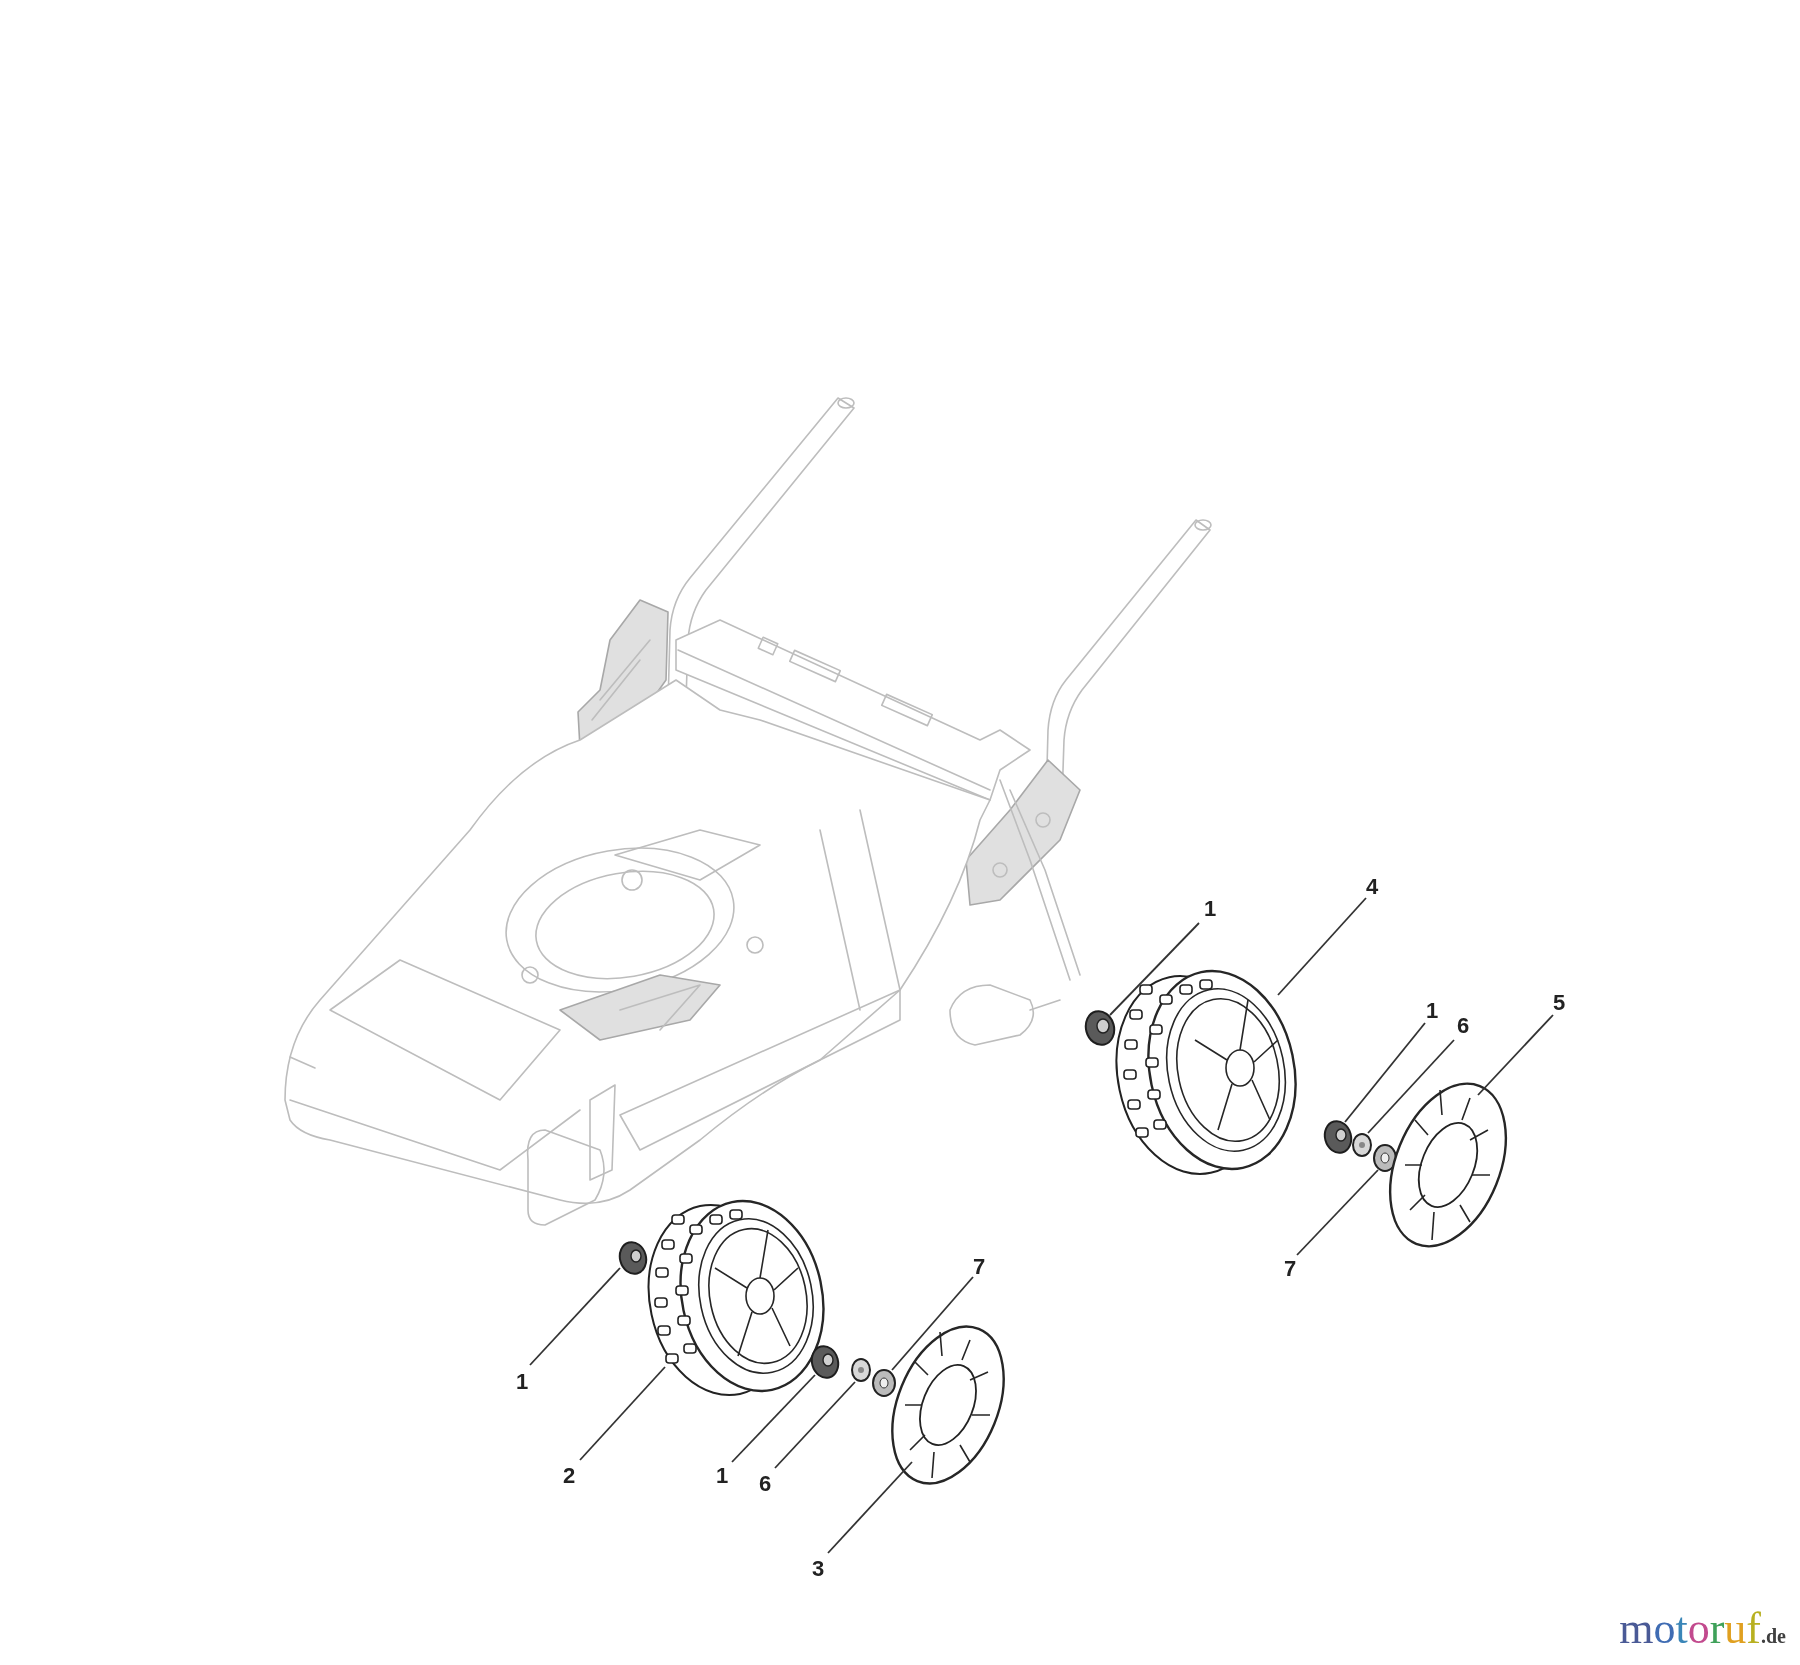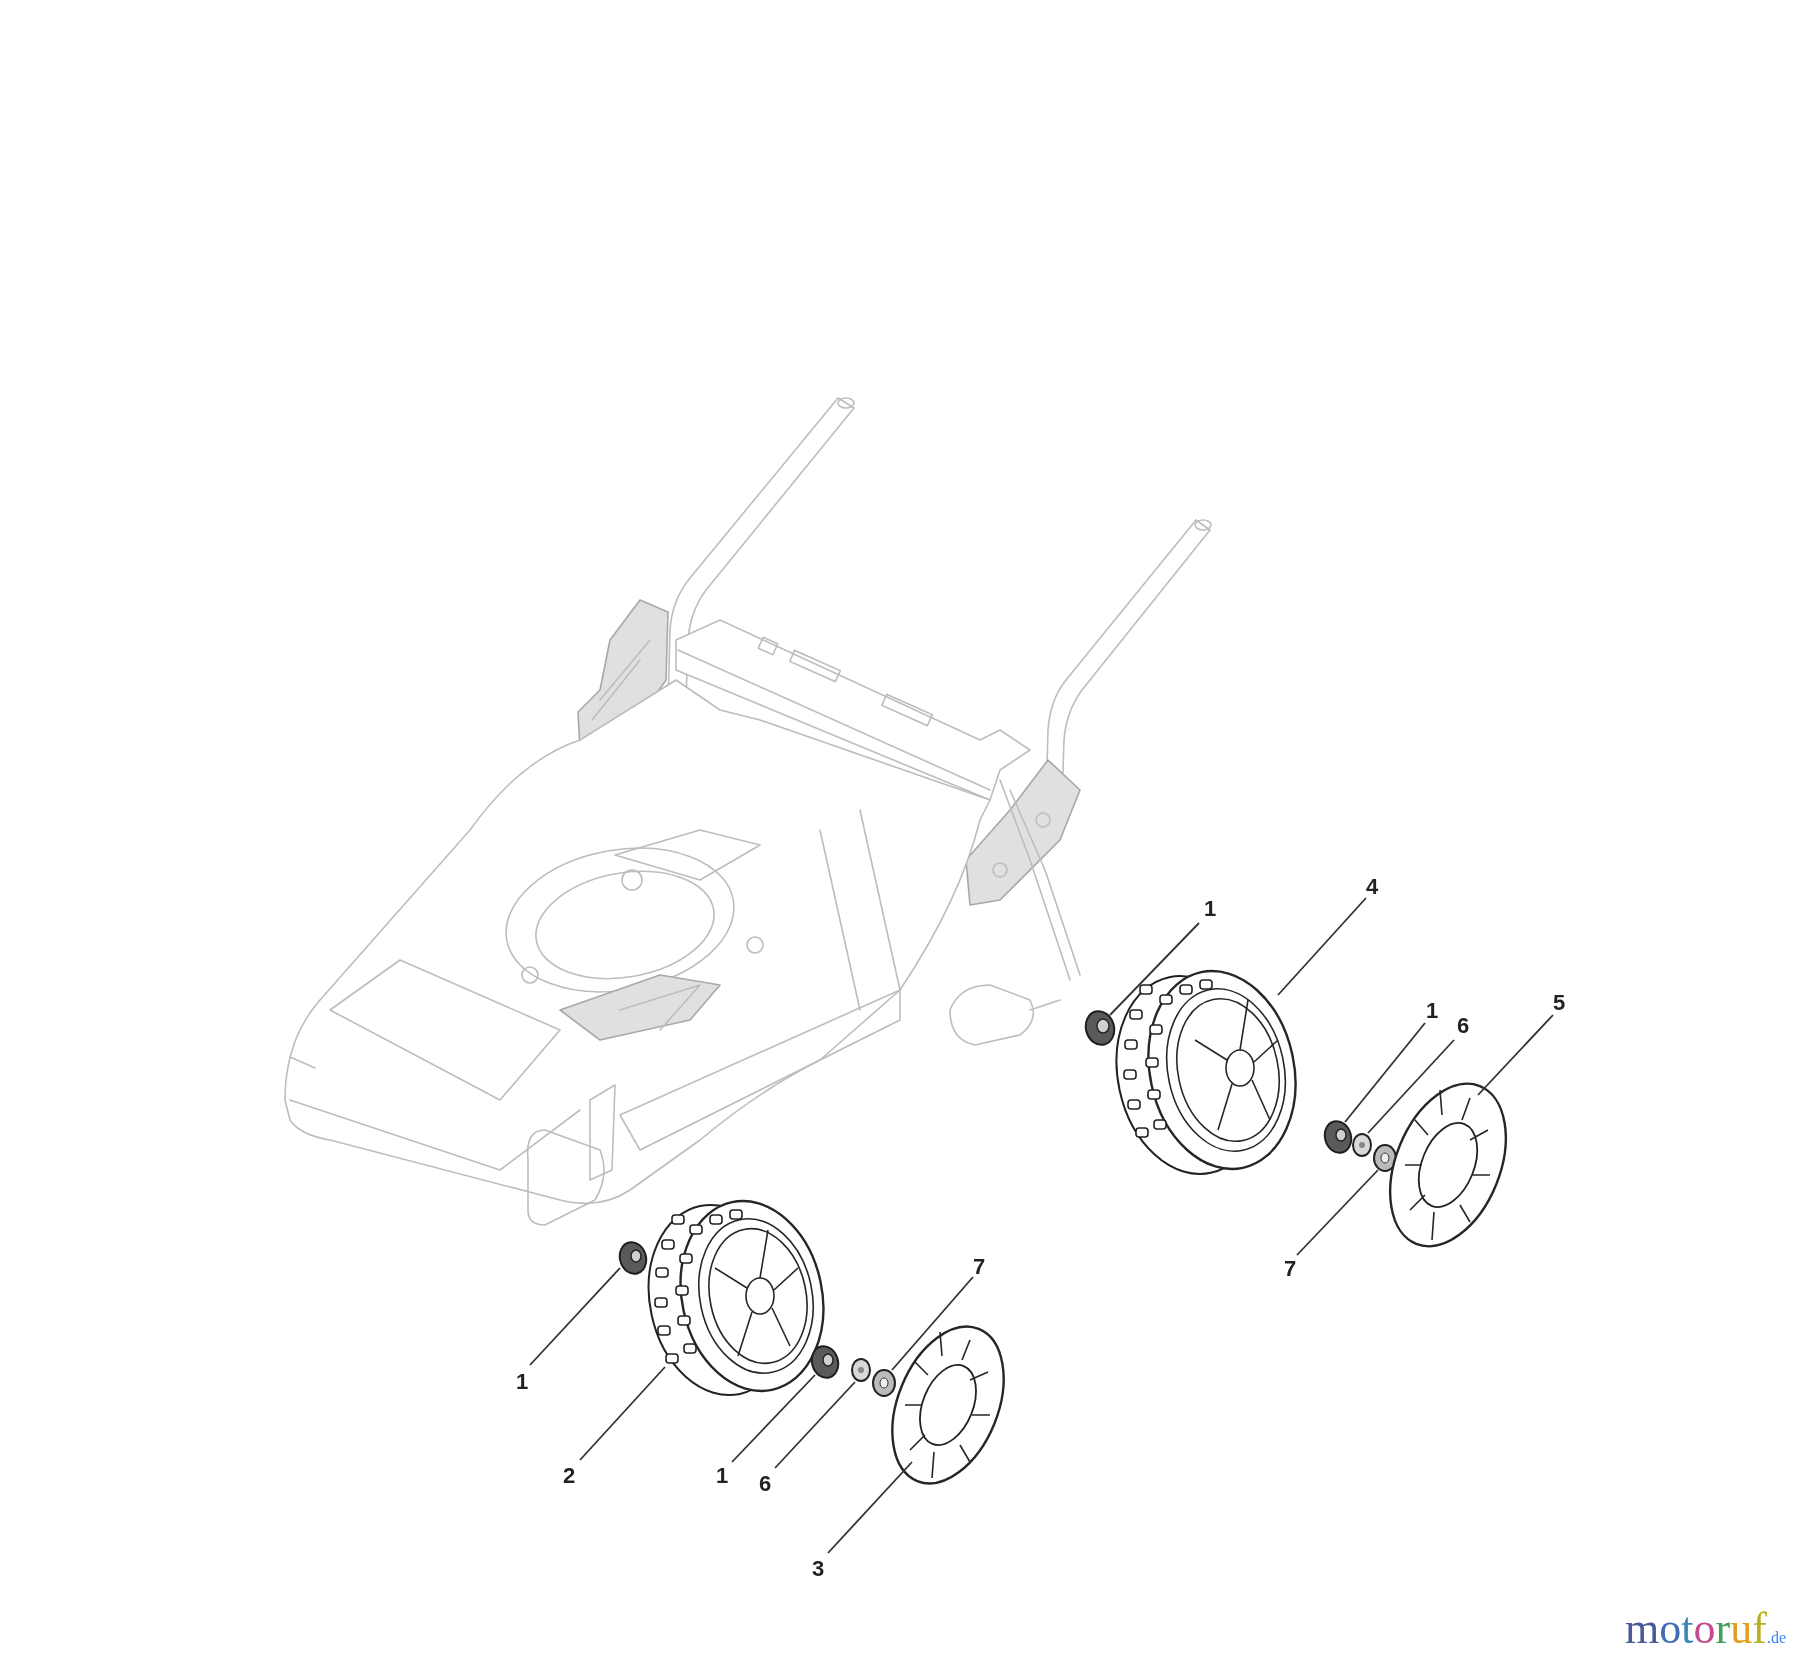--- a/index.html
+++ b/index.html
@@ -8,21 +8,21 @@
   .body-line { fill: none; stroke: #bdbdbd; stroke-width: 1.6; stroke-linejoin: round; stroke-linecap: round; }
   .body-fill { fill: #ffffff; stroke: #bdbdbd; stroke-width: 1.6; stroke-linejoin: round; }
   .shade { fill: #e0e0e0; stroke: #a8a8a8; stroke-width: 1.6; stroke-linejoin: round; }
   .part { fill: #ffffff; stroke: #262626; stroke-width: 2.4; stroke-linejoin: round; }
   .part-thin { fill: none; stroke: #262626; stroke-width: 1.6; }
   .part-dark { fill: #5a5a5a; stroke: #1e1e1e; stroke-width: 2; }
   .tread { fill: #ffffff; stroke: #222; stroke-width: 2; }
   .leader { stroke: #333; stroke-width: 1.8; fill: none; }
   .label { position: absolute; font-family: "Liberation Sans", sans-serif; font-weight: bold; font-size: 22px; color: #222; line-height: 1; }
   .logo { position: absolute; right: 14px; bottom: 14px; font-family: "Liberation Serif", serif; font-size: 44px; letter-spacing: 0px; line-height: 1; white-space: nowrap; }
-  .logo .suffix { font-size: 16px; color: #3b82f6; }
+  .logo .suffix { font-size: 20px; color: #404040; font-weight: bold; }
 </style>
 </head>
 <body>
 
 <svg id="diagram" viewBox="0 0 1800 1665" xmlns="http://www.w3.org/2000/svg">
 
   <g>
 
     <path class="body-line" d="M838 398 L854 408 L706 590 Q690 612 688 640 L686 700 L668 705 L670 630 Q672 600 690 578 Z"></path>
     <ellipse class="body-line" cx="846" cy="403" rx="8" ry="5"></ellipse>

